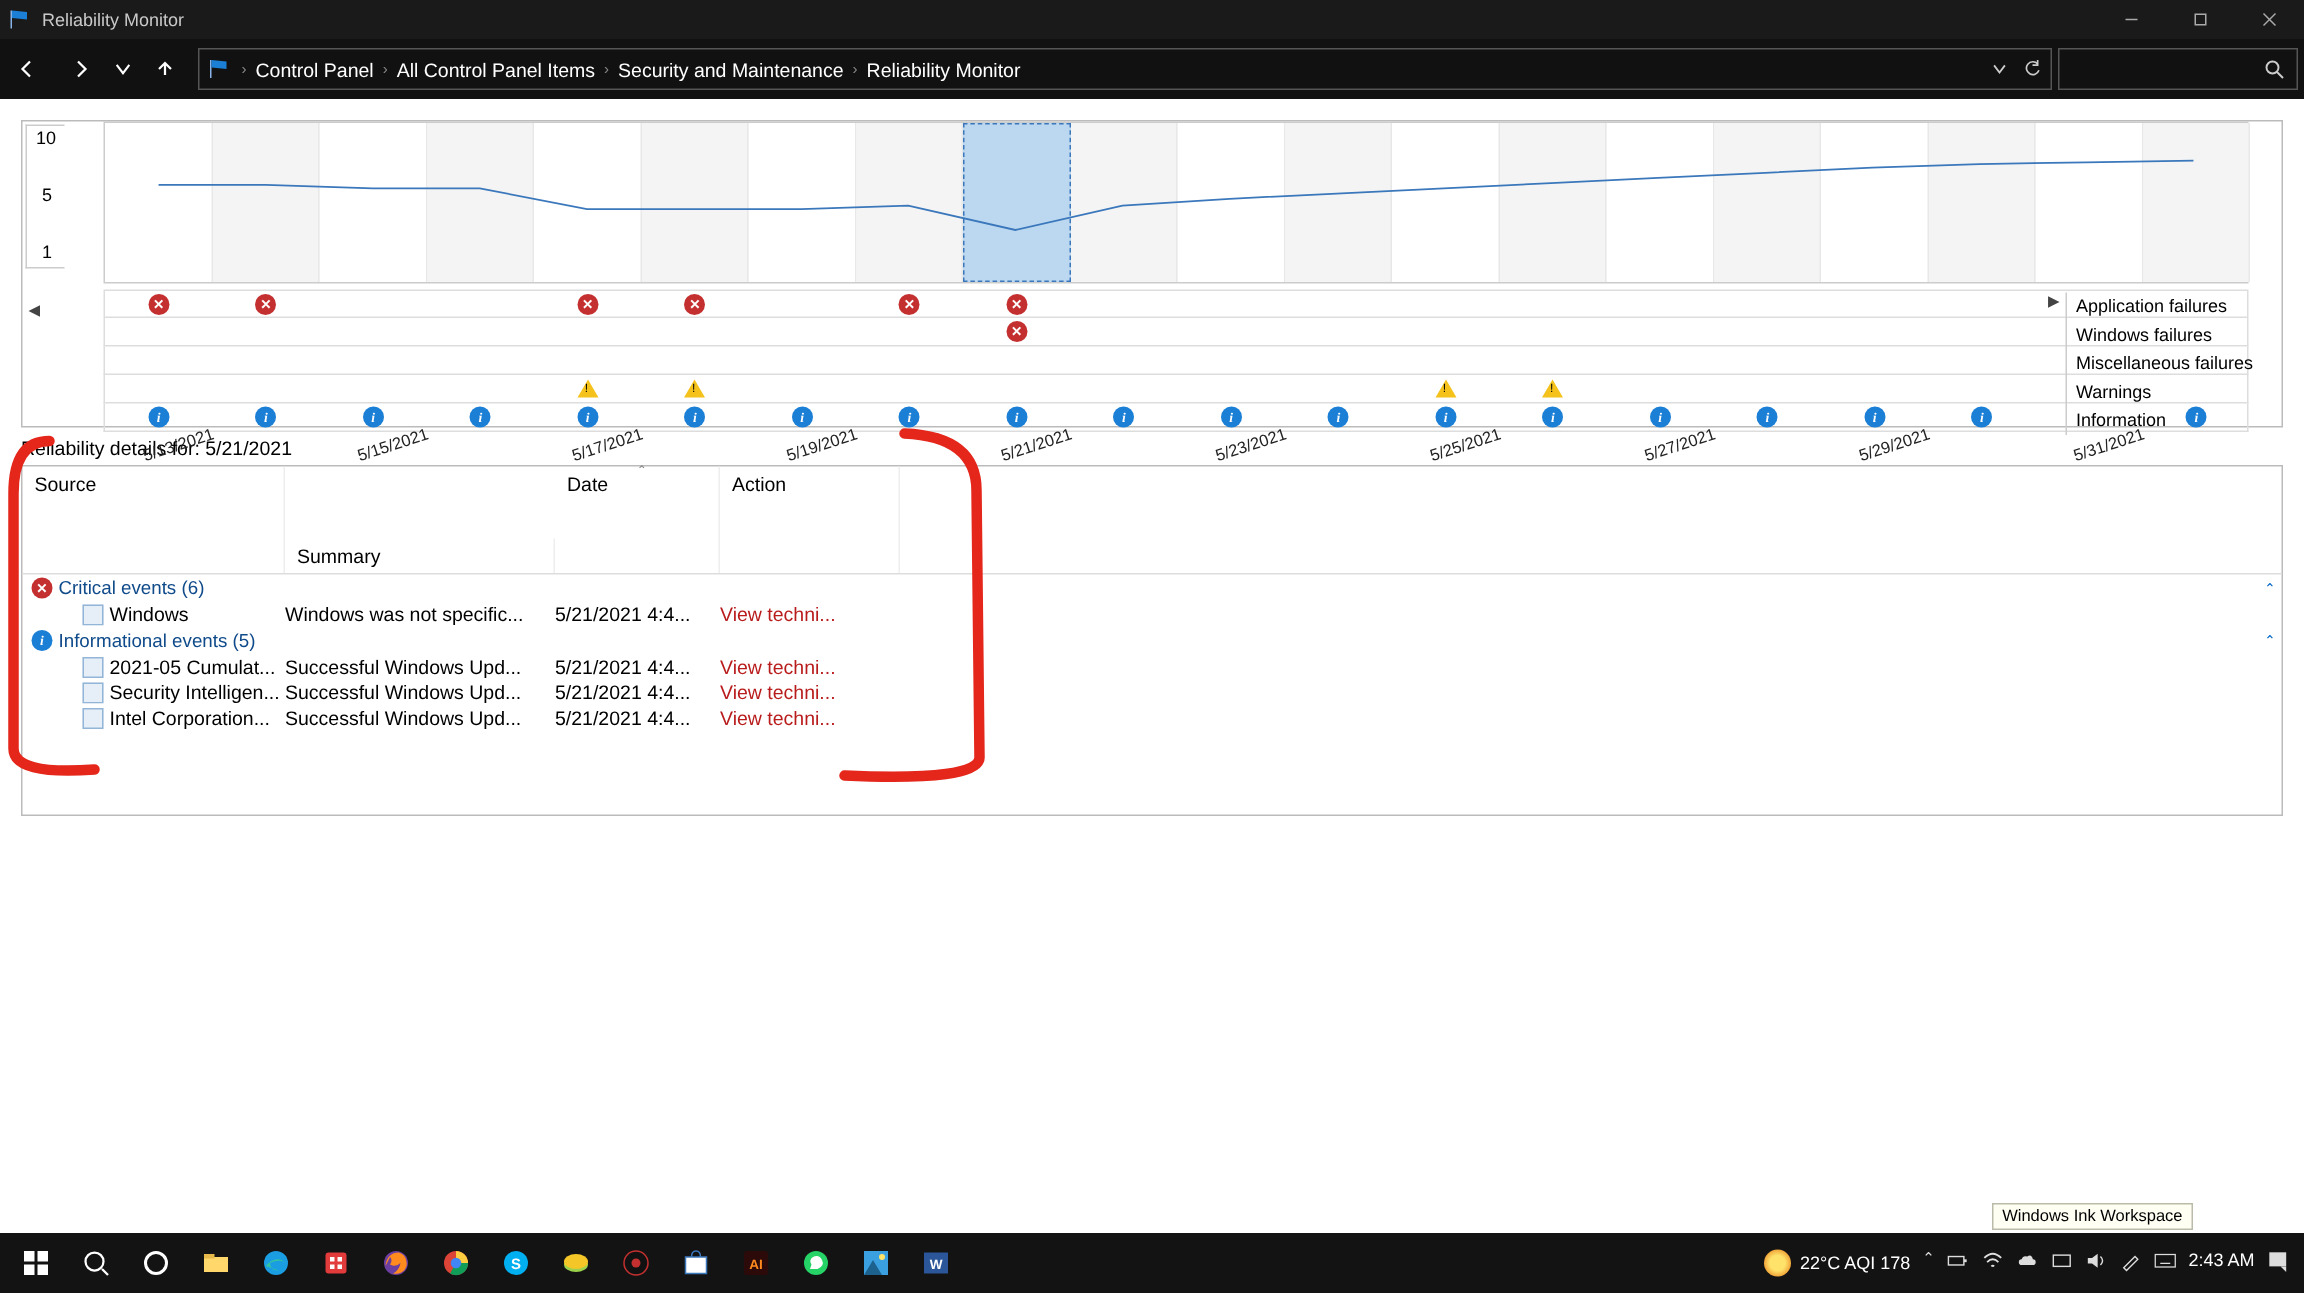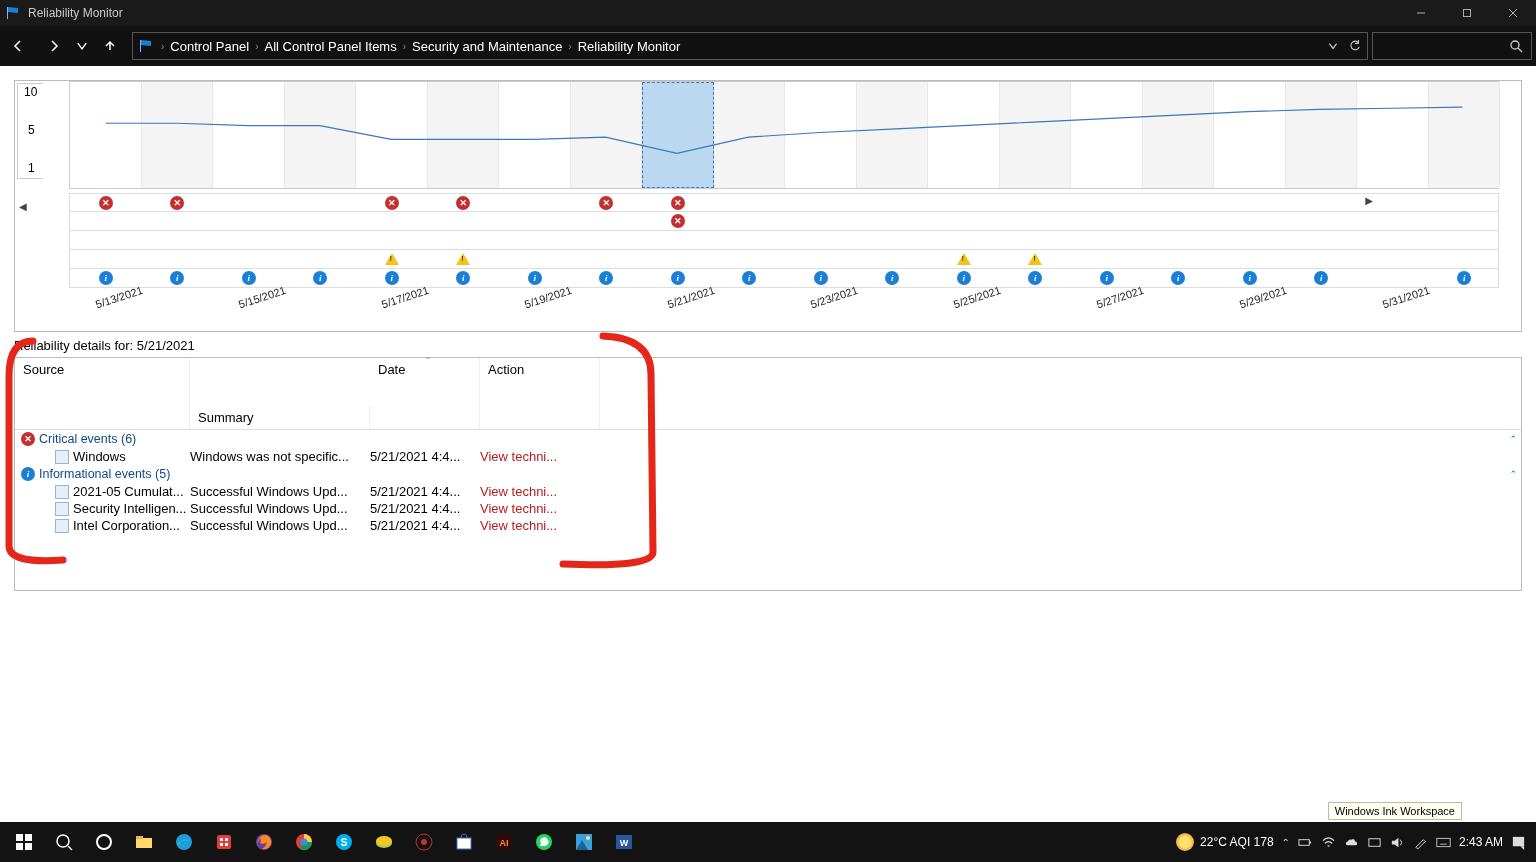--- a/index.html
+++ b/index.html
@@ -31,21 +31,21 @@
   .content { position:absolute; top:66px; left:0; right:0; bottom:40px; background:#fff; padding:14px 14px 0 14px; }
   h1.page-title { color:#00349a; font-weight:400; font-size:20px; margin-bottom:18px; }
   p.desc { font-size:13px; color:#222; margin-bottom:22px; }
 
   .viewrow { display:flex; font-size:13px; margin-bottom:6px; }
   .viewrow .link { color:#0066cc; }
   .viewrow .sep { color:#0066cc; margin:0 4px;}
   .viewrow .lastupd { margin-left:auto; color:#222;}
 
   
-  .chartbox { border:1px solid #bbb; height:252px; position:relative; margin-bottom:6px;padding-left:48px; }
+  .chartbox { border:1px solid #bbb; height:205px; position:relative; margin-bottom:6px;padding-left:48px; }
   .chart-inner{position:absolute; left:22px; right:22px; top:0; bottom:0;}
   .ylabels{position:absolute;left:2px;top:2px;width:26px;font-size:12px;border:1px solid #ccc;border-right:none;}
   .ylabels span{display:block;line-height:1;}
   .topgraph{position:absolute;left:32px;right:0;top:0;height:108px;border:1px solid #ccc;}
   .topgraph .col{position:absolute;top:0;bottom:0;border-right:1px solid #e8e8e8;}
   .topgraph .col.alt{background:#f4f4f4;}
   .topgraph .col.sel{background:#bcd8f0;border:1px dashed #3a77bb;}
   .topgraph svg.line{position:absolute;left:0;top:0;width:100%;height:100%;}
   .eventgrid{position:absolute;left:32px;right:0;top:112px;height:98px;}
   .eventgrid .row{height:19px;border:1px solid #ddd;border-top:none;position:relative;}
@@ -84,21 +84,21 @@
   .collapse{position:absolute;right:4px;font-size:9px;color:#0066cc;}
 
   
   .annot{position:absolute;pointer-events:none;}
   .annot svg{overflow:visible;}
 
   
   .taskbar{position:absolute;left:0;right:0;bottom:0;height:40px;background:#131313;display:flex;align-items:center;padding:0 4px;}
   .taskbar .ticon{width:40px;height:40px;display:flex;align-items:center;justify-content:center;color:#fff;}
   .taskbar .ticon svg{width:20px;height:20px;}
-  .tray{margin-left:auto;display:flex;align-items:center;gap:8px;color:#fff;font-size:12px;padding-right:6px;}
+  .tray{margin-left:auto;display:flex;gap:8px;color:#fff;font-size:12px;padding-right:6px;}
   .tray .weather{display:flex;align-items:center;gap:6px;}
   .tray .weather .sun{width:18px;height:18px;border-radius:50%;background:radial-gradient(circle,#ffe26a 40%,#f1a63a 70%);}
   .tray svg{width:15px;height:15px;color:#ddd;}
   .tooltip{position:absolute;right:74px;bottom:42px;background:#fffef2;border:1px solid #bba;font-size:11px;padding:2px 6px;}
 </style>
 </head>
 <body>
 
 <div class="titlebar">
   <span class="flag">
@@ -324,20 +324,27 @@
           <span style="left: 454.025px; top: 6px;">5/19/2021</span>
           <span style="left: 597.025px; top: 6px;">5/21/2021</span>
           <span style="left: 740.025px; top: 6px;">5/23/2021</span>
           <span style="left: 883.025px; top: 6px;">5/25/2021</span>
           <span style="left: 1026.03px; top: 6px;">5/27/2021</span>
           <span style="left: 1169.03px; top: 6px;">5/29/2021</span>
           <span style="left: 1312.03px; top: 6px;">5/31/2021</span>
         </div>
       </div>
     <span class="leg-arrow">▶</span>
+    <div class="legend">
+      <div>Application failures</div>
+      <div>Windows failures</div>
+      <div>Miscellaneous failures</div>
+      <div>Warnings</div>
+      <div>Information</div>
+    </div>
   </div>
 
   <div class="details-title">Reliability details for: 5/21/2021</div>
 
   <div class="detailbox">
     <div class="table-head">
       <div class="th src">Source</div>
       <div class="th sum">Summary</div>
       <div class="th dat"><span class="sort">⌃</span><span>Date</span></div>
       <div class="th act">Action</div>

